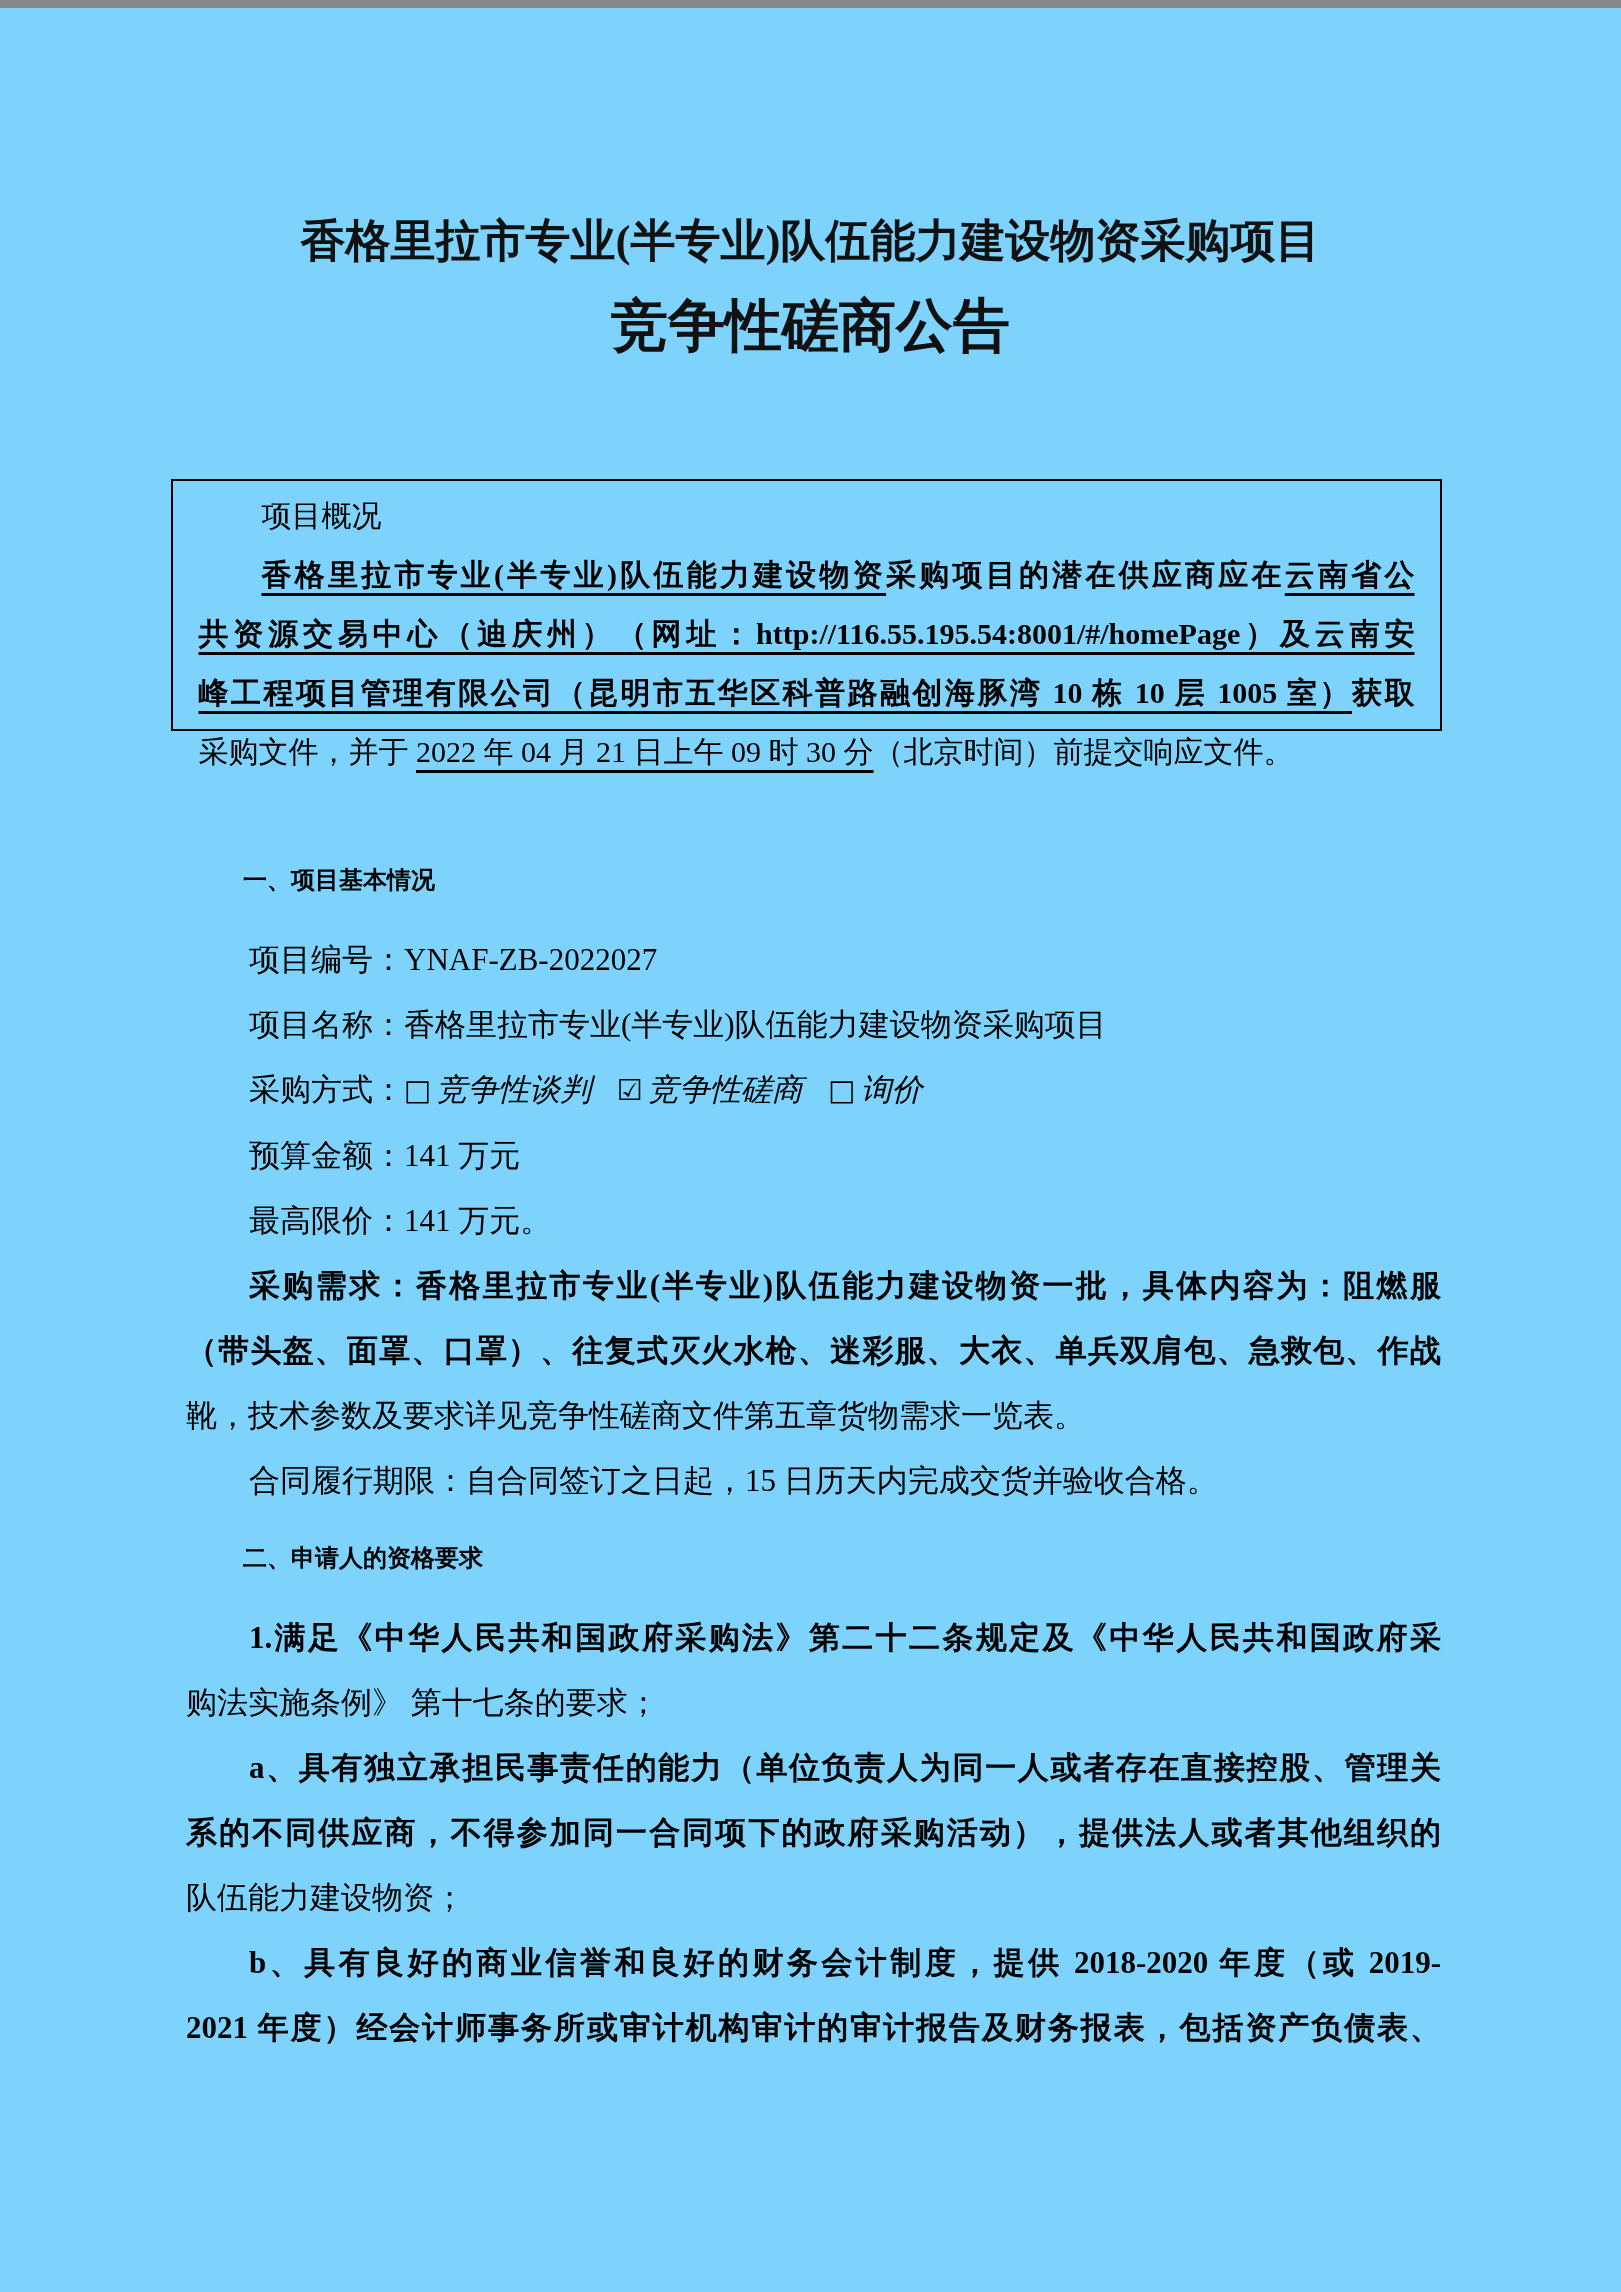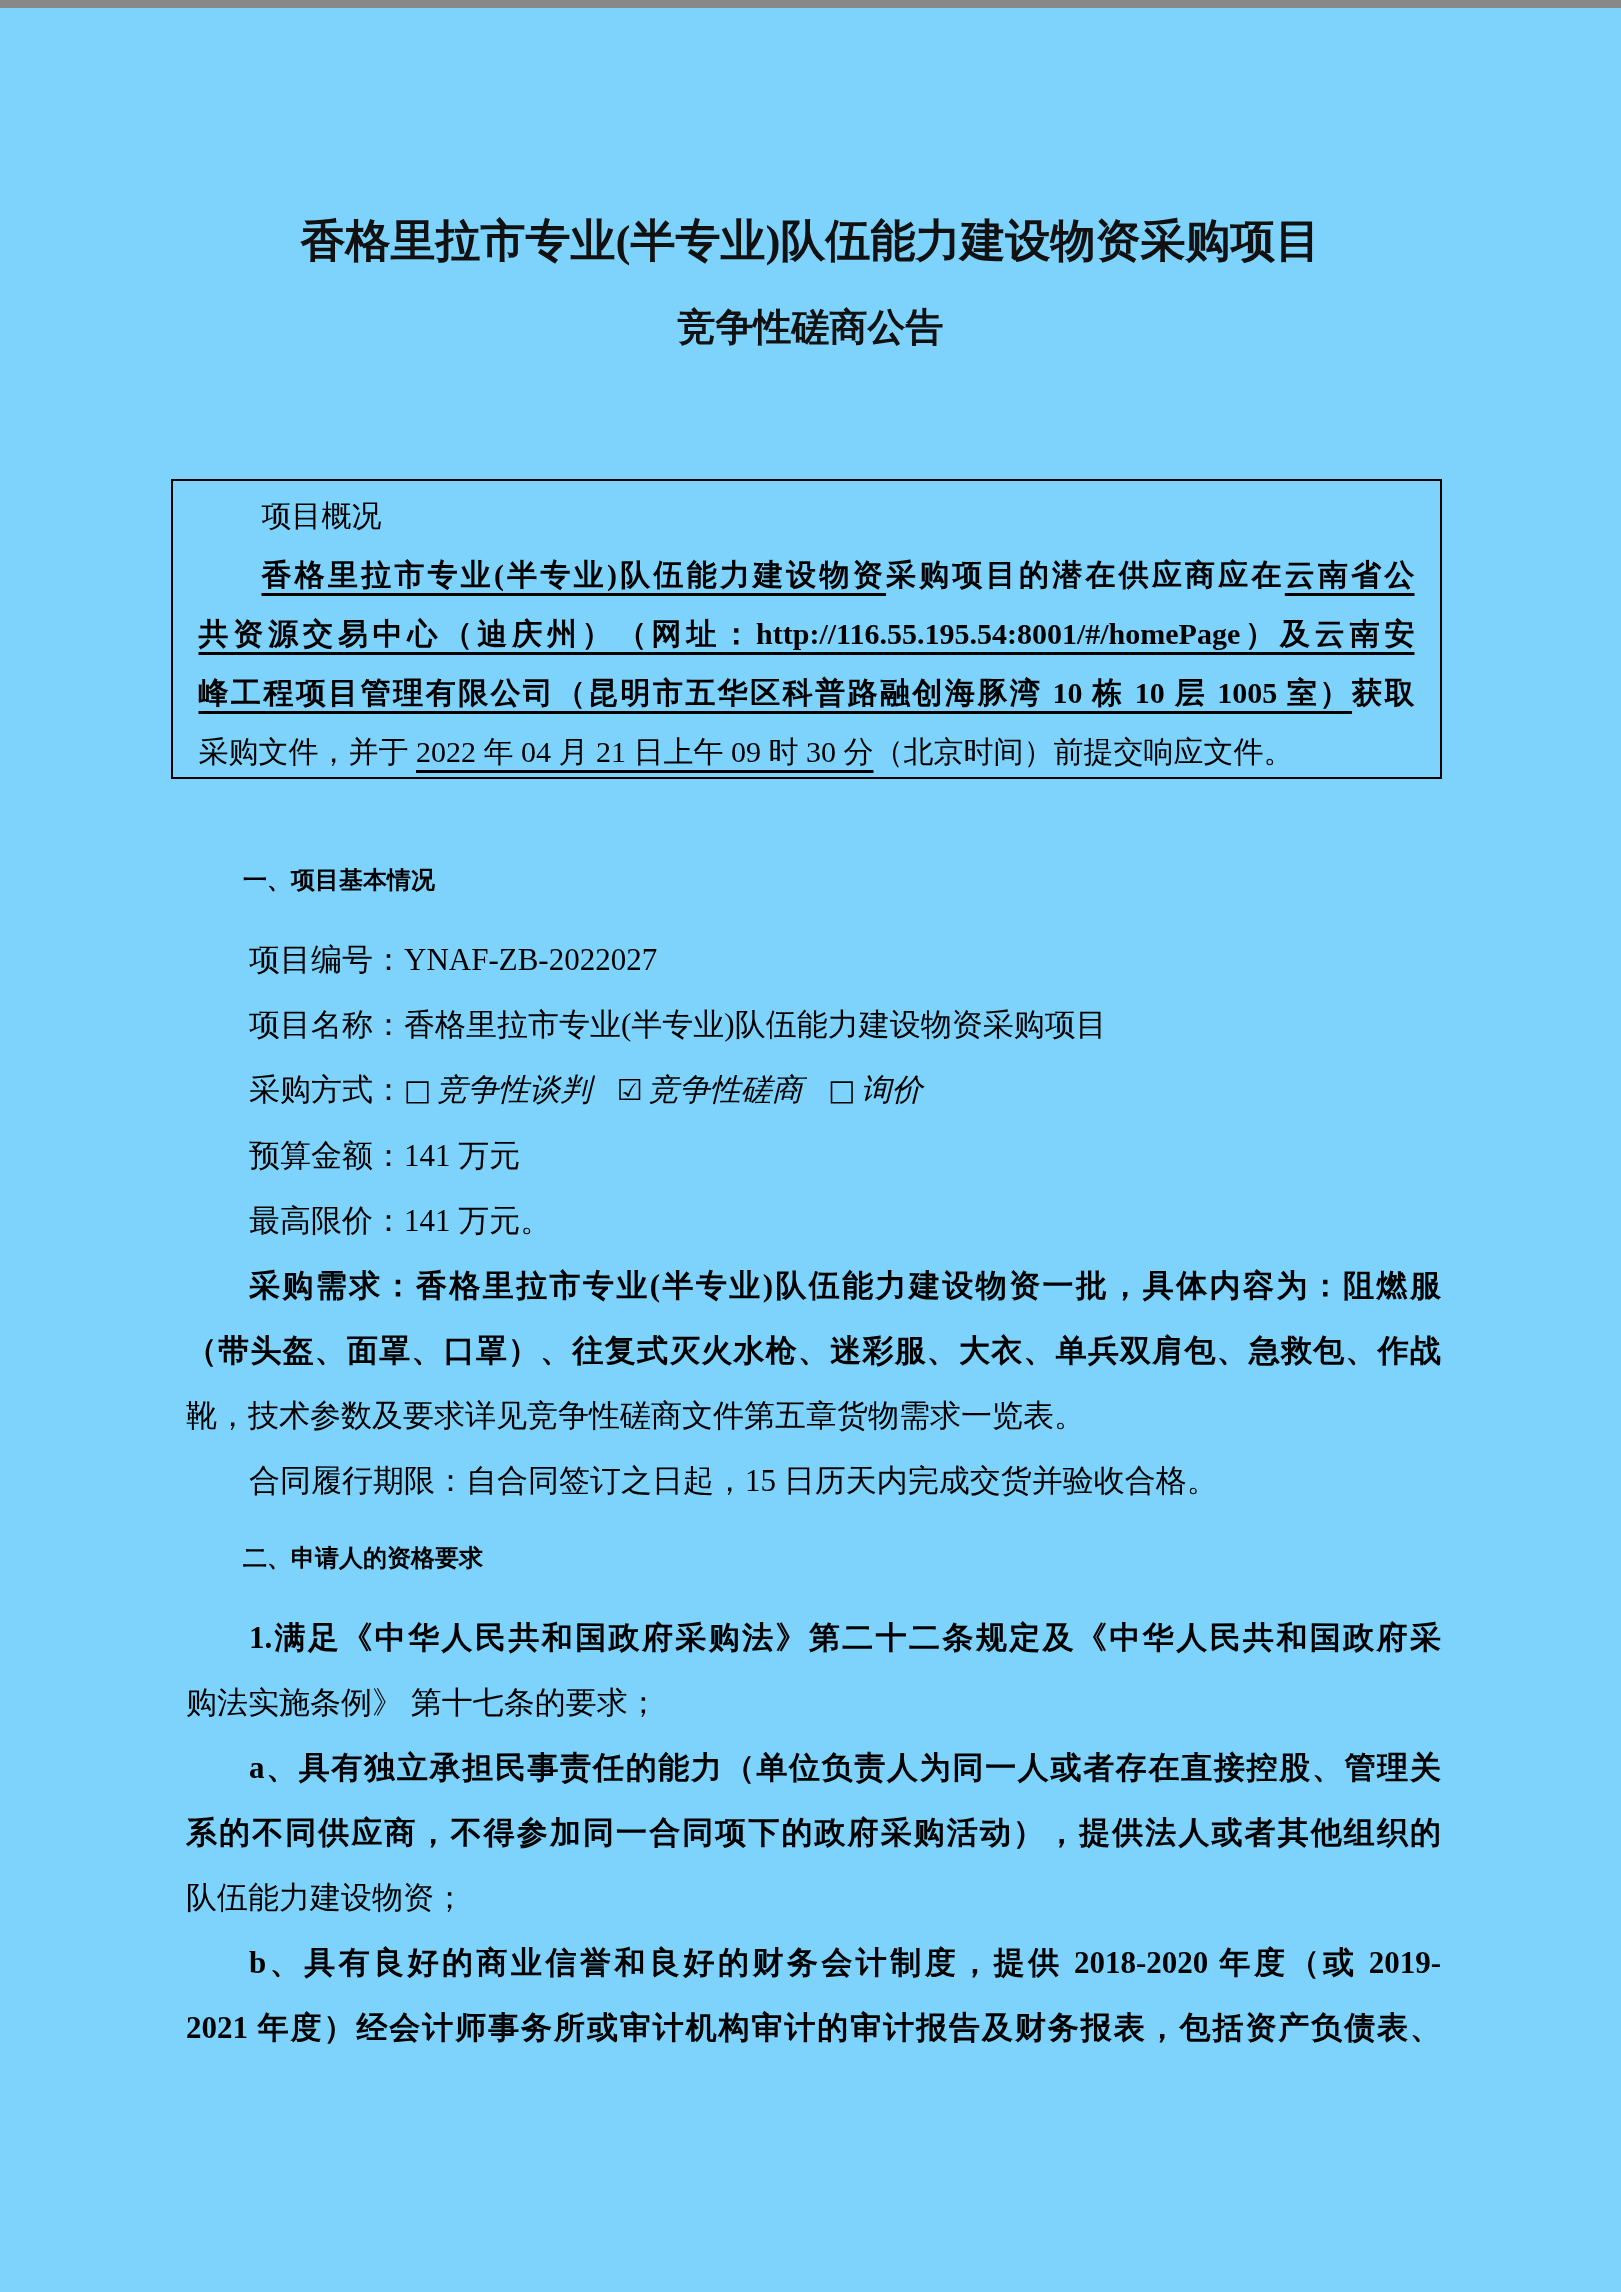--- a/index.html
+++ b/index.html
@@ -12,25 +12,25 @@
     font-family:"Liberation Serif","DejaVu Serif",serif;
     overflow:hidden;
   }
   .title{
     position:absolute;left:0;right:0;
     text-align:center;
     font-weight:bold;
     color:#111;
   }
   .title1{top:203px;font-size:45px;}
-  .title2{top:294px;font-size:38px;}
+  .title2{top:280px;font-size:57px;}
   .ovbox{
     position:absolute;
     left:171px;top:471px;
-    width:1271px;height:300px;
+    width:1271px;height:252px;
     border:2.9px solid #000;
     box-sizing:border-box;
     padding:4.9px 25.5px 0 25.5px;
     font-size:30px;
     line-height:59px;
   }
   .content{
     position:absolute;
     left:186px;top:840px;
     width:1255px;

